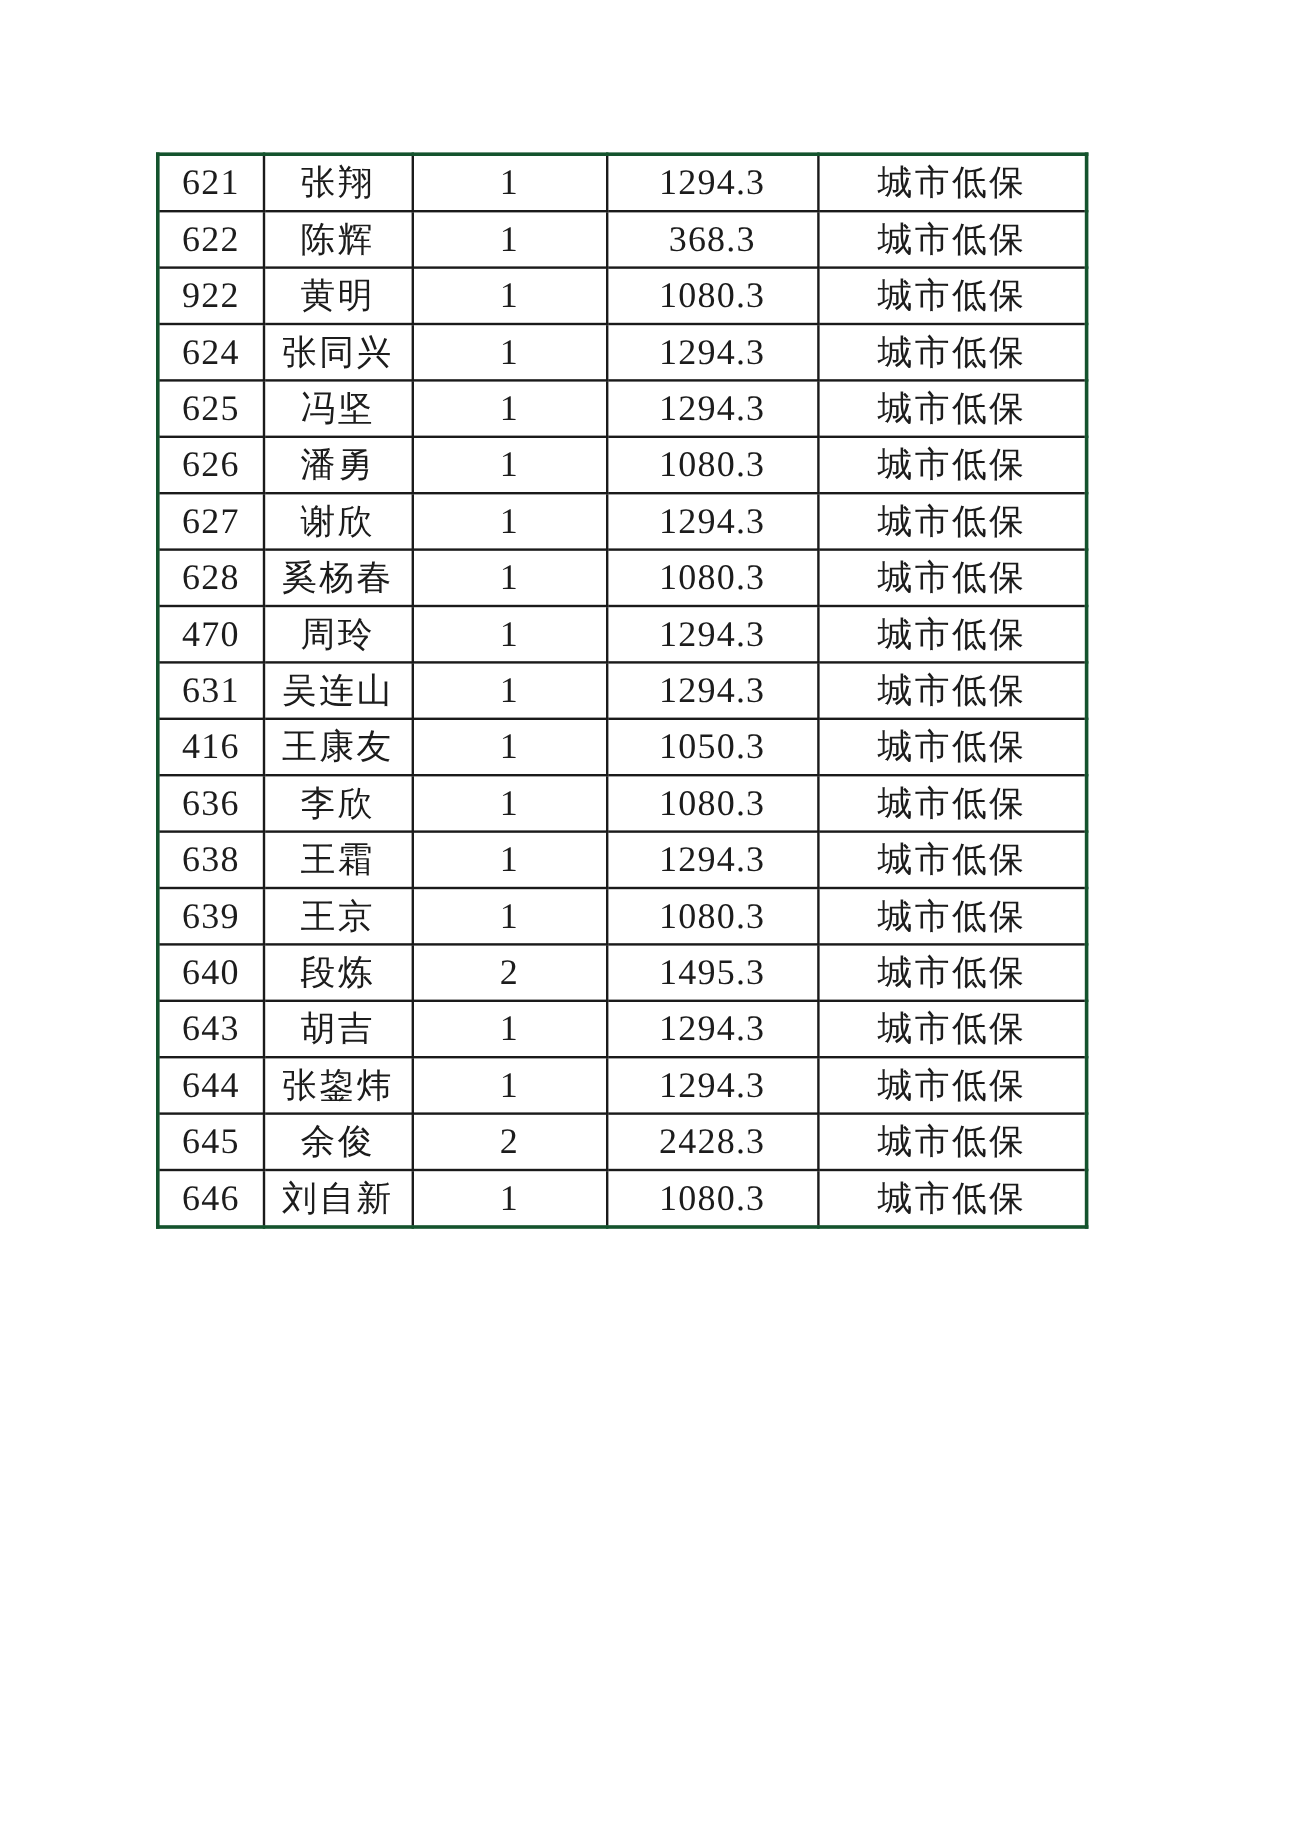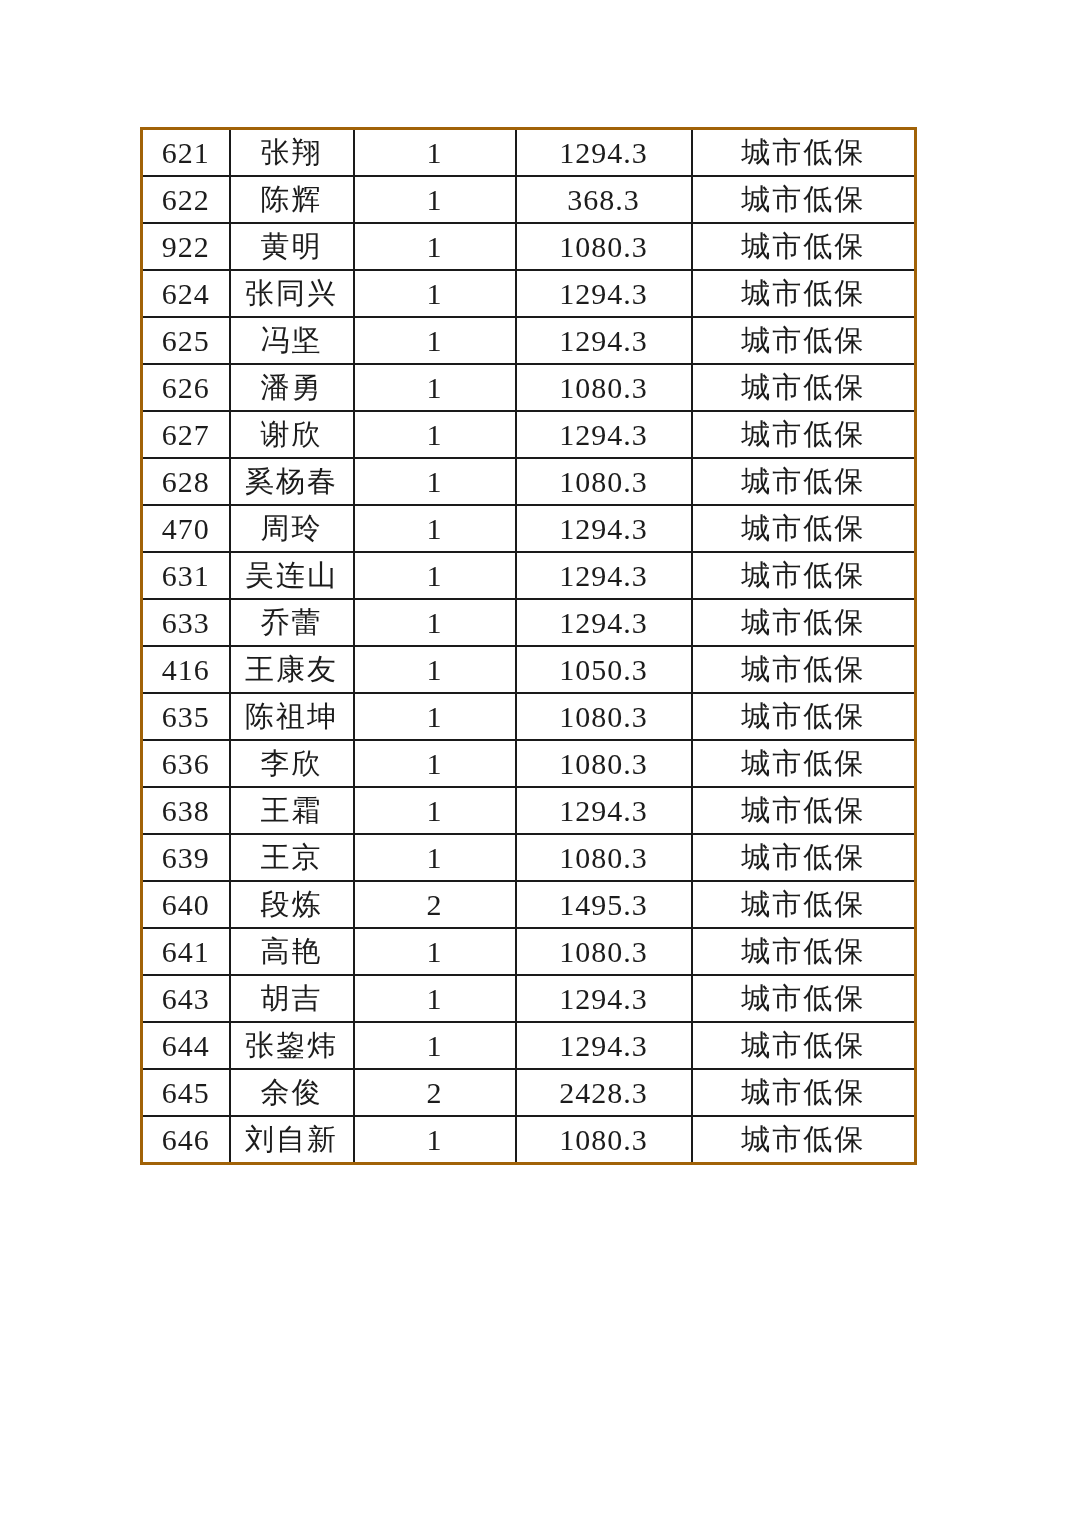--- a/index.html
+++ b/index.html
@@ -17,26 +17,26 @@
   .page {
     position: absolute;
     left: 0; top: 0;
     width: 1074px;
     height: 1520px;
     background: #ffffff;
     overflow: hidden;
   }
   table.record-table {
     position: absolute;
-    left: 140px;
+    left: 130px;
     top: 127px;
     width: 774px;
     border-collapse: collapse;
     table-layout: fixed;
-    border: 3px solid #a16207;
+    border: 3px solid #14532d;
   }
   table.record-table col.c0 { width: 88px; }
   table.record-table col.c1 { width: 124px; }
   table.record-table col.c2 { width: 162px; }
   table.record-table col.c3 { width: 176px; }
   table.record-table col.c4 { width: 224px; }
   table.record-table td {
     border: 2px solid #1a1a1a;
     height: 45px;
     text-align: center;
@@ -131,38 +131,24 @@
           <td data-name="cell-category">城市低保</td>
         </tr>
         <tr data-name="table-row">
           <td data-name="cell-index">631</td>
           <td data-name="cell-name">吴连山</td>
           <td data-name="cell-count">1</td>
           <td data-name="cell-amount">1294.3</td>
           <td data-name="cell-category">城市低保</td>
         </tr>
         <tr data-name="table-row">
-          <td data-name="cell-index">633</td>
-          <td data-name="cell-name">乔蕾</td>
-          <td data-name="cell-count">1</td>
-          <td data-name="cell-amount">1294.3</td>
-          <td data-name="cell-category">城市低保</td>
-        </tr>
-        <tr data-name="table-row">
           <td data-name="cell-index">416</td>
           <td data-name="cell-name">王康友</td>
           <td data-name="cell-count">1</td>
           <td data-name="cell-amount">1050.3</td>
-          <td data-name="cell-category">城市低保</td>
-        </tr>
-        <tr data-name="table-row">
-          <td data-name="cell-index">635</td>
-          <td data-name="cell-name">陈祖坤</td>
-          <td data-name="cell-count">1</td>
-          <td data-name="cell-amount">1080.3</td>
           <td data-name="cell-category">城市低保</td>
         </tr>
         <tr data-name="table-row">
           <td data-name="cell-index">636</td>
           <td data-name="cell-name">李欣</td>
           <td data-name="cell-count">1</td>
           <td data-name="cell-amount">1080.3</td>
           <td data-name="cell-category">城市低保</td>
         </tr>
         <tr data-name="table-row">
@@ -177,27 +163,20 @@
           <td data-name="cell-name">王京</td>
           <td data-name="cell-count">1</td>
           <td data-name="cell-amount">1080.3</td>
           <td data-name="cell-category">城市低保</td>
         </tr>
         <tr data-name="table-row">
           <td data-name="cell-index">640</td>
           <td data-name="cell-name">段炼</td>
           <td data-name="cell-count">2</td>
           <td data-name="cell-amount">1495.3</td>
-          <td data-name="cell-category">城市低保</td>
-        </tr>
-        <tr data-name="table-row">
-          <td data-name="cell-index">641</td>
-          <td data-name="cell-name">高艳</td>
-          <td data-name="cell-count">1</td>
-          <td data-name="cell-amount">1080.3</td>
           <td data-name="cell-category">城市低保</td>
         </tr>
         <tr data-name="table-row">
           <td data-name="cell-index">643</td>
           <td data-name="cell-name">胡吉</td>
           <td data-name="cell-count">1</td>
           <td data-name="cell-amount">1294.3</td>
           <td data-name="cell-category">城市低保</td>
         </tr>
         <tr data-name="table-row">

